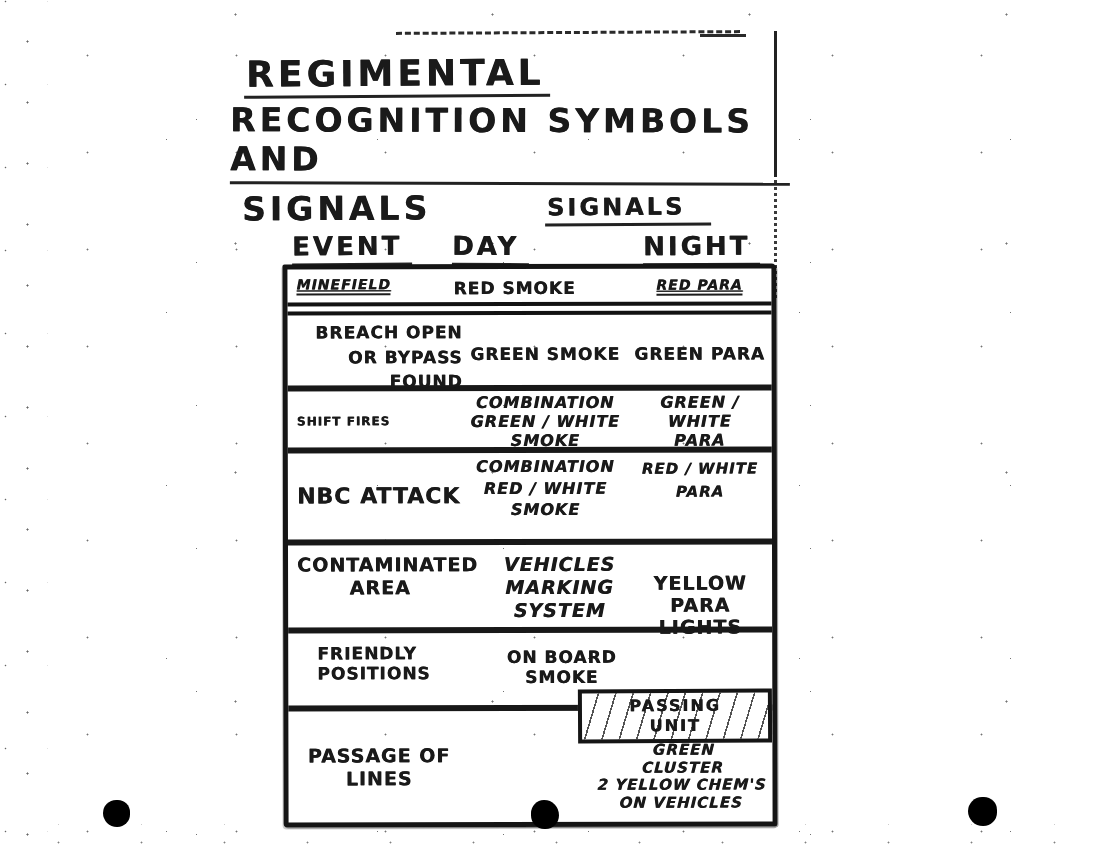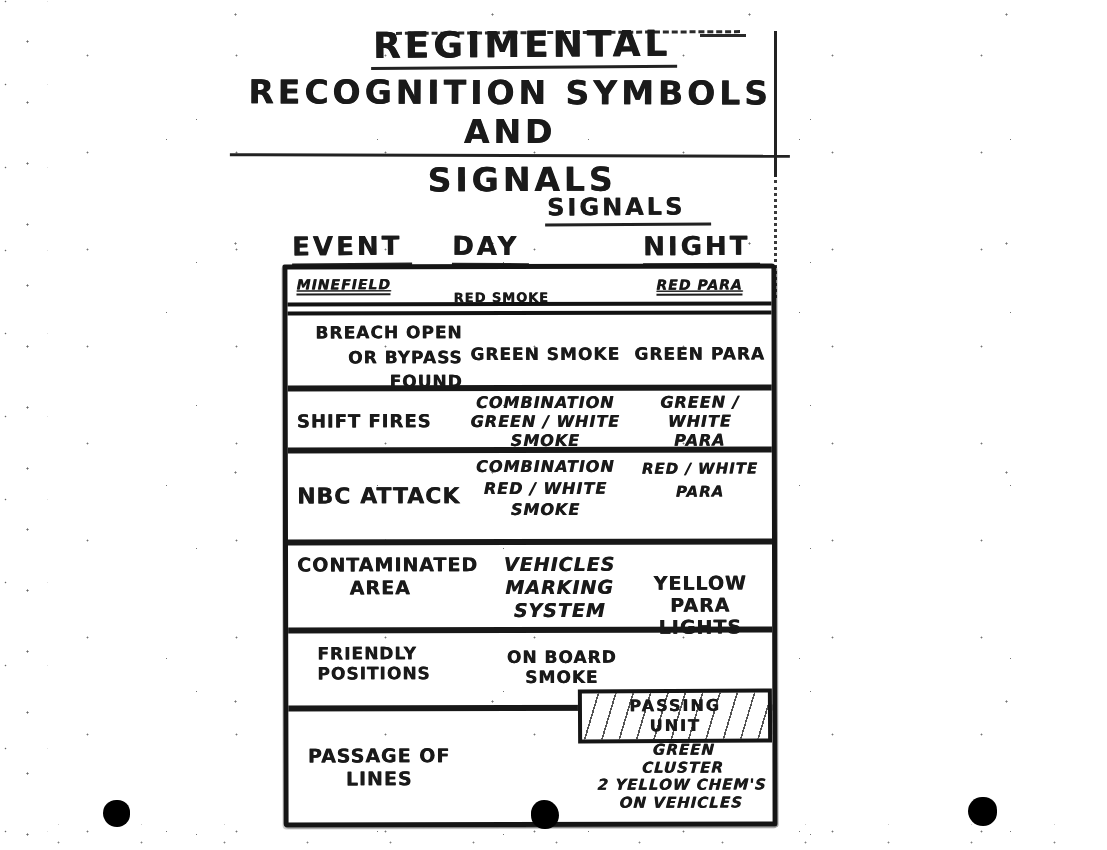--- a/index.html
+++ b/index.html
@@ -30,21 +30,21 @@
   }
   .noise-bottom{
     position:absolute;left:0;bottom:0;width:100%;height:26px;pointer-events:none;opacity:.5;
     background-image:radial-gradient(circle,#000 .7px,transparent 1.2px);
     background-position:17px 9px;background-size:83px 19px;
   }
   .ink{text-shadow:.5px 0 0 currentColor;}
   
   .overdash{position:absolute;left:396px;top:31px;width:344px;border-top:3px dashed #2a2a2a;transform:rotate(-.3deg);}
   .overdash2{position:absolute;left:700px;top:34px;width:46px;border-top:3px solid #2a2a2a;}
-  .title{position:absolute;left:230px;top:24px;width:560px;text-align:center;letter-spacing:4px;font-weight:bold;}
+  .title{position:absolute;left:230px;top:52px;width:560px;text-align:left;letter-spacing:4px;font-weight:bold;}
   .title .t1{font-size:36px;transform:rotate(-.4deg) translateX(14px);}
   .title .t1 span{display:inline-block;border-bottom:3px solid #222;padding:0 6px 1px 2px;}
   .title .t2{font-size:33px;margin-top:4px;border-bottom:3px solid #222;padding-bottom:3px;transform:rotate(.15deg);}
   .title .t3{font-size:33px;margin-top:3px;transform:translateX(12px) rotate(-.3deg);}
   .vline{position:absolute;left:774px;top:31px;width:3px;height:146px;background:#222;}
   .vline2{position:absolute;left:774px;top:180px;height:118px;border-left:3px dotted #3a3a3a;}
   
   .sig-h{position:absolute;left:545px;top:193px;font-size:24px;font-weight:bold;letter-spacing:3px;
          border-bottom:3px solid #222;padding:0 26px 2px 2px;transform:rotate(-.4deg);}
   .col-h{position:absolute;top:231px;font-size:26px;font-weight:bold;letter-spacing:3px;
@@ -64,25 +64,25 @@
   .r5{height:88px;font-size:19px;}
   .r6{height:78px;font-size:17px;}
   .r7{height:111px;border-bottom:none;font-size:19px;}
   .cell{position:relative;letter-spacing:1px;font-weight:bold;line-height:1.2;}
   .ev{padding-left:9px;}
   .dy,.ni{text-align:center;}
   .ul{border-bottom:2px solid #1c1c1c;padding-bottom:1px;text-decoration:underline;}
   .vcenter{display:flex;flex-direction:column;justify-content:center;}
   
   .r1 .ev{padding-top:7px;font-style:italic;}
-  .r1 .dy{padding-top:21px;text-align:left;margin-left:-9px;font-size:13px;}
+  .r1 .dy{padding-top:9px;text-align:left;margin-left:-9px;font-size:17px;}
   .r1 .ni{padding-top:8px;font-style:italic;}
   .r2 .ev{padding-top:5px;line-height:1.45;text-align:right;}
   .r2 .ev .l3{padding-left:16px;}
-  .r3 .ev{font-size:18px;}
+  .r3 .ev{font-size:12px;}
   .r3 .dy{font-size:16px;padding-top:2px;font-style:italic;}
   .r3 .ni{font-size:16px;padding-top:2px;font-style:italic;}
   .r4 .ev{font-size:22px;}
   .r4 .dy{padding-top:3px;font-style:italic;line-height:1.35;}
   .r4 .ni{padding-top:5px;font-style:italic;font-size:15px;line-height:1.5;}
   .r5 .ev{padding-top:8px;text-align:center;}
   .r5 .dy{padding-top:8px;transform:translateX(14px);font-style:italic;}
   .r5 .ni{padding-top:16px;line-height:1.15;margin-top:12px;}
   .r6 .ev{padding-top:10px;padding-left:29px;}
   .r6 .dy{padding-top:14px;transform:translateX(16px);}

